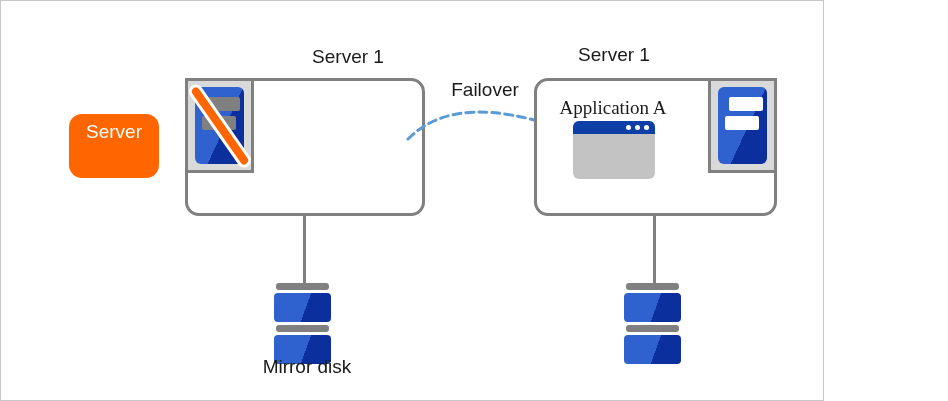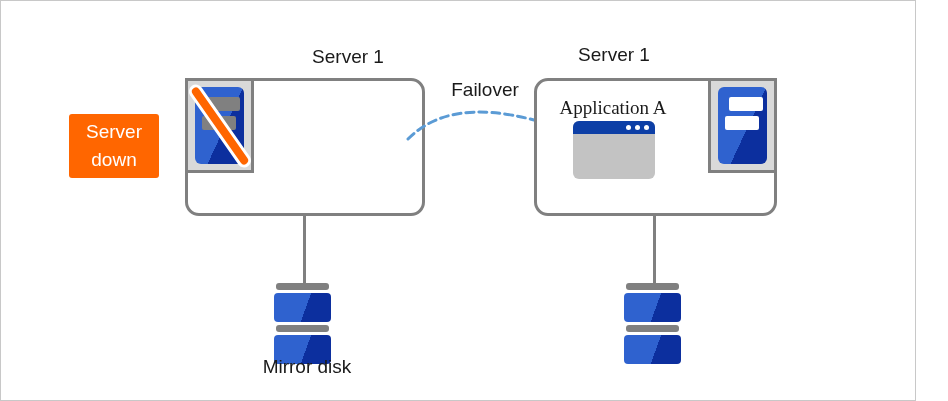--- a/index.html
+++ b/index.html
@@ -1,18 +1,18 @@
 <!DOCTYPE html>
 <html><head>
 <meta charset="utf-8">
 <style>
   html,body{margin:0;padding:0;background:#fff;}
   .canvas{
     position:relative;
-    width:916px;height:401px;
+    width:824px;height:401px;
     box-sizing:border-box;
     background:#ffffff;
     border:1px solid #c8c8c8;
     font-family:"Liberation Sans","DejaVu Sans",sans-serif;
     color:#1a1a1a;
     overflow:hidden;
   }
   .lbl{
     position:absolute;
     font-size:19px;
@@ -63,21 +63,21 @@
     border-radius:7px;
     transform:translate(-50%,-50%) rotate(55deg);
   }
   
   .badge{
     position:absolute;
     left:68px;top:113px;
     width:90px;height:64px;
     box-sizing:border-box;
     background:#ff6600;
-    border-radius:3px;
+    border-radius:13px;
     color:#ffffff;
     font-size:19px;
     line-height:28px;
     text-align:center;
     padding-top:4px;
   }
   
   .app-window{
     position:absolute;
     left:572px;top:120px;
@@ -152,21 +152,20 @@
   <div class="srv-frame" id="server1-icon">
     <div class="srv-body srv-down">
       <div class="srv-slot slot-1"></div>
       <div class="srv-slot slot-2"></div>
     </div>
     <div class="srv-slash" style="background-color: rgb(255, 102, 0);"></div>
   </div>
 
   <div class="badge" style="background-color: rgb(255, 102, 0);">
     <div>Server</div>
-    <div>down</div>
   </div>
 
   <svg class="failover-arrow" viewBox="395 98 170 48">
     <path d="M407,138 C433,112 472,103 533,119" fill="none" stroke="#5B9BD5" stroke-width="3" stroke-linecap="round" stroke-dasharray="8 5"></path>
     <path d="M536,117 L547,136 L554,114" fill="none" stroke="#5B9BD5" stroke-width="3" stroke-linecap="round" stroke-linejoin="round"></path>
   </svg>
 
   <div class="server-box" id="server2-box"></div>
   <div class="lbl" id="label-application">Application A</div>
   <div class="app-window">

